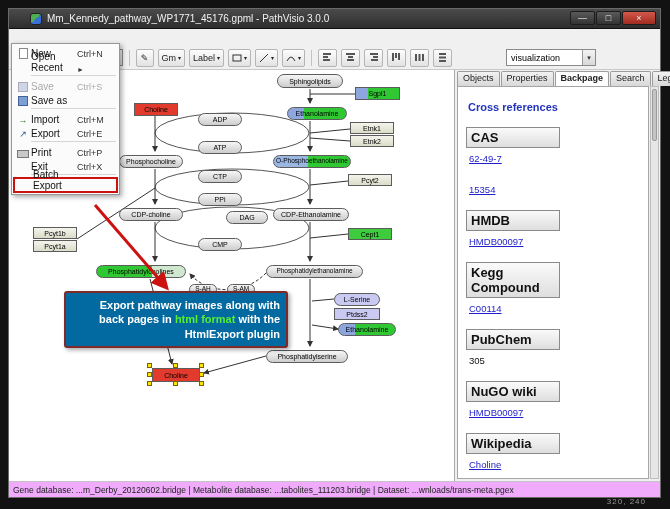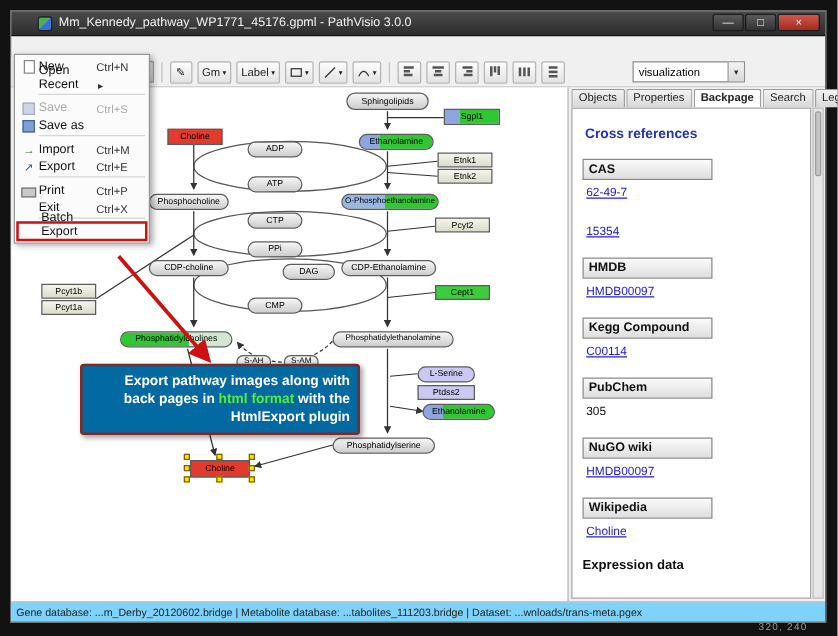--- a/index.html
+++ b/index.html
@@ -83,29 +83,29 @@
          background:linear-gradient(#f2f2f2,#d8d8d8); border-radius:2px 2px 0 0; color:#222; }
   .tab.active { background:#fff; font-weight:bold; position:relative; top:0; }
   .panel-content { position:absolute; left:2px; right:11px; top:16px; bottom:2px; background:#fff;
                    border:1px solid #a5a5a5; padding:8px 8px; overflow:hidden; }
   .panel-scroll { position:absolute; right:1px; top:16px; bottom:2px; width:9px; background:#e6e6e6;
                   border:1px solid #bdbdbd; }
   .panel-thumb { position:absolute; left:1px; right:1px; top:2px; height:52px; background:#c4c4c4;
                  border:1px solid #9b9b9b; border-radius:2px; }
   .xref-title { color:#2233bb; font-weight:bold; font-size:11px; margin:6px 0 14px 2px; }
   .xref-sec { margin-bottom:13px; }
-  .xref-head { width:104px; border:1px solid #8a8a8a; background:linear-gradient(#fafafa,#dedede);
-               font-size:10px; font-weight:bold; padding:2px 4px; color:#111; }
+  .xref-head { width:94px; border:1px solid #8a8a8a; background:linear-gradient(#fafafa,#dedede);
+               font-size:13px; font-weight:bold; padding:2px 4px; color:#111; }
   .xref-val { display:inline-block; margin:5px 0 0 3px; font-size:9.5px; color:#2222cc;
               text-decoration:underline; }
   .xref-val.plain { color:#111; text-decoration:none; }
   .expr-title { font-weight:bold; font-size:10.5px; color:#111; margin-top:4px; }
 
   
-  .statusbar { position:absolute; left:0; right:0; bottom:0; height:16px; background:#7dd3fc;
+  .statusbar { position:absolute; left:0; right:0; bottom:0; height:16px; background:#f0abfc;
                border-top:1px solid #c4c4c4; font-size:8.5px; color:#222; display:flex;
                align-items:center; padding:0 4px; white-space:nowrap; overflow:hidden; }
 
   
   .filemenu { position:absolute; left:2px; top:34px; width:109px; z-index:30; background:#fbfbfb;
               border:1px solid #979797; box-shadow:2px 2px 5px rgba(0,0,0,.35); padding:1px; }
   .fm-item { display:flex; align-items:flex-end; height:14px; font-size:10px; color:#111;
              padding:12px 3px 0 2px; }
   .fm-item .fm-ico { width:16px; display:flex; align-items:center; justify-content:center; }
   .fm-item .fm-label { flex:1; }

